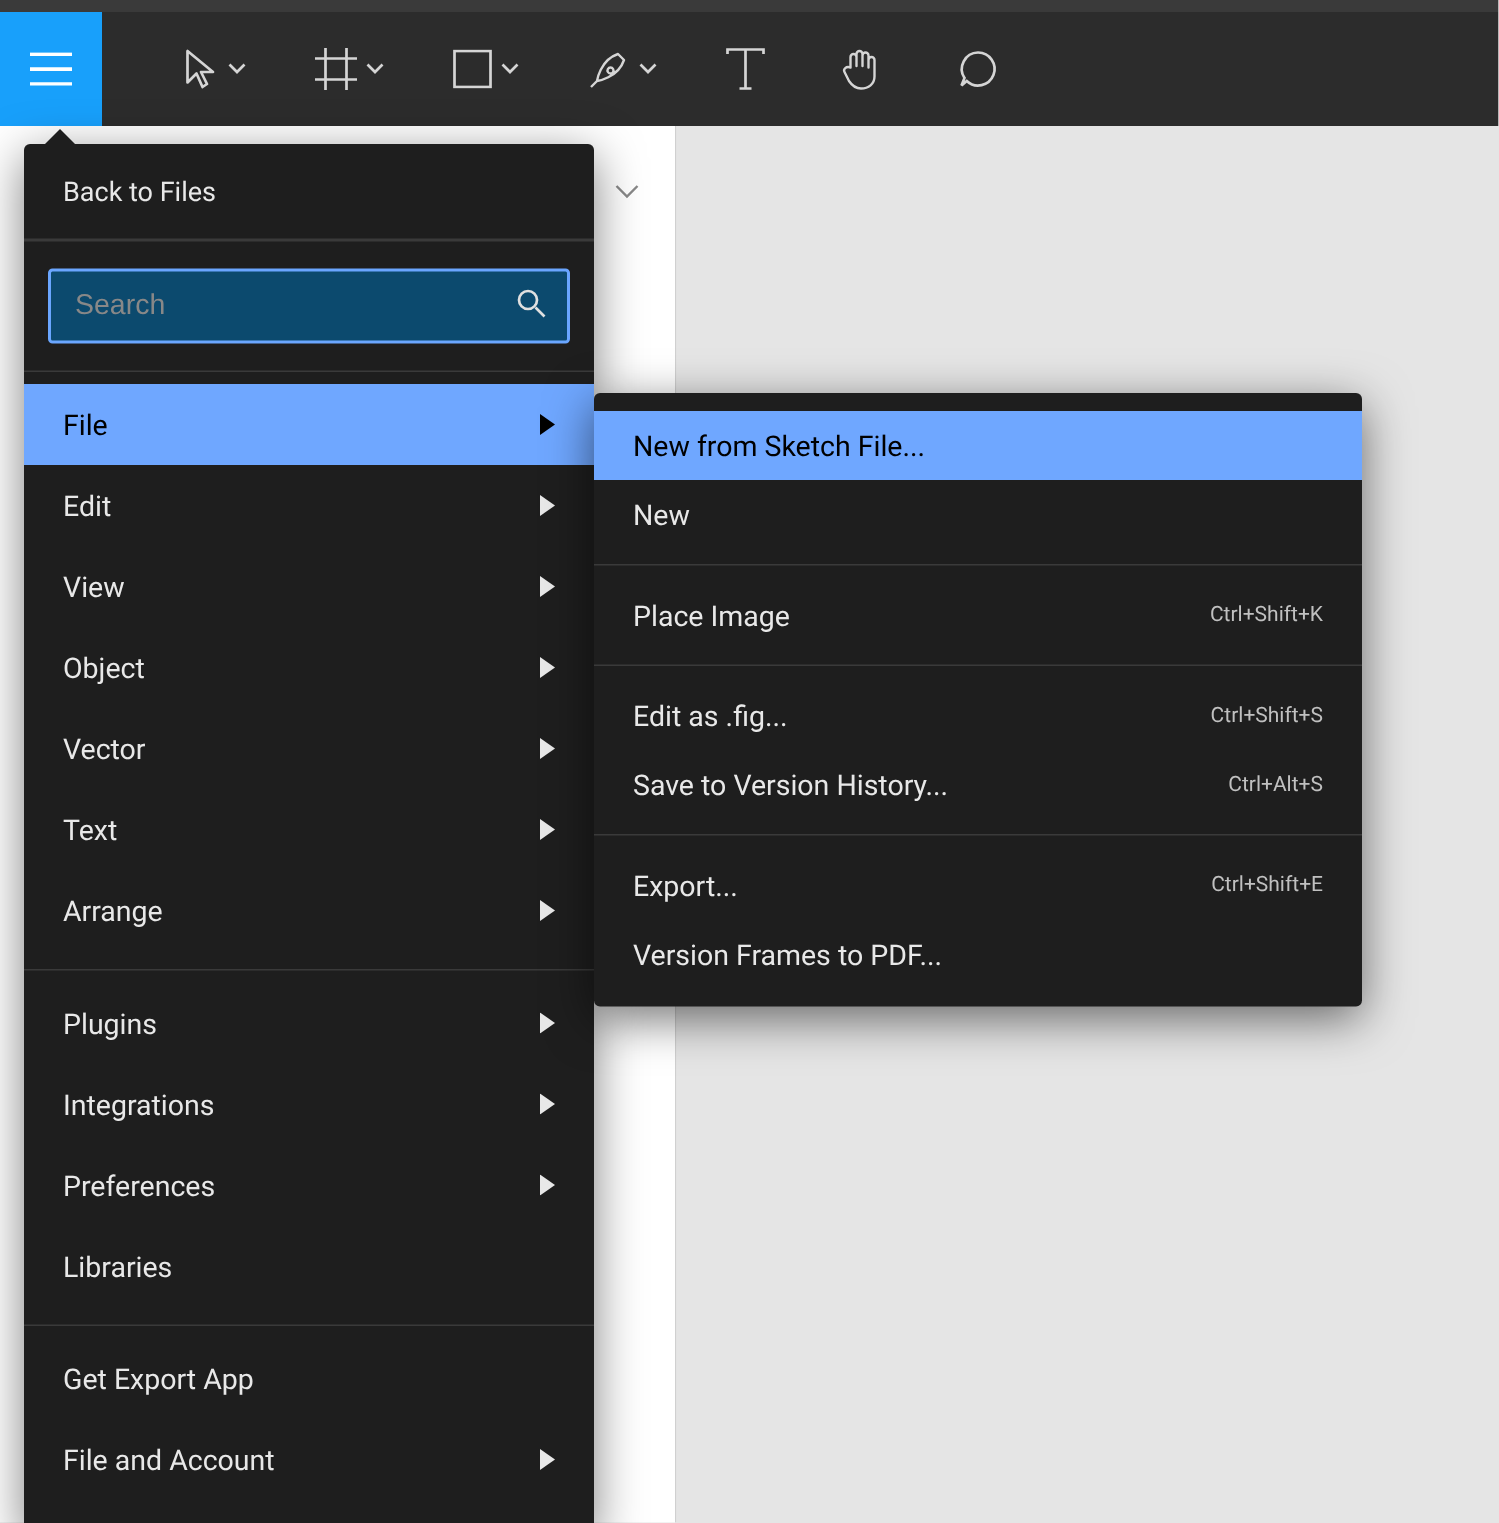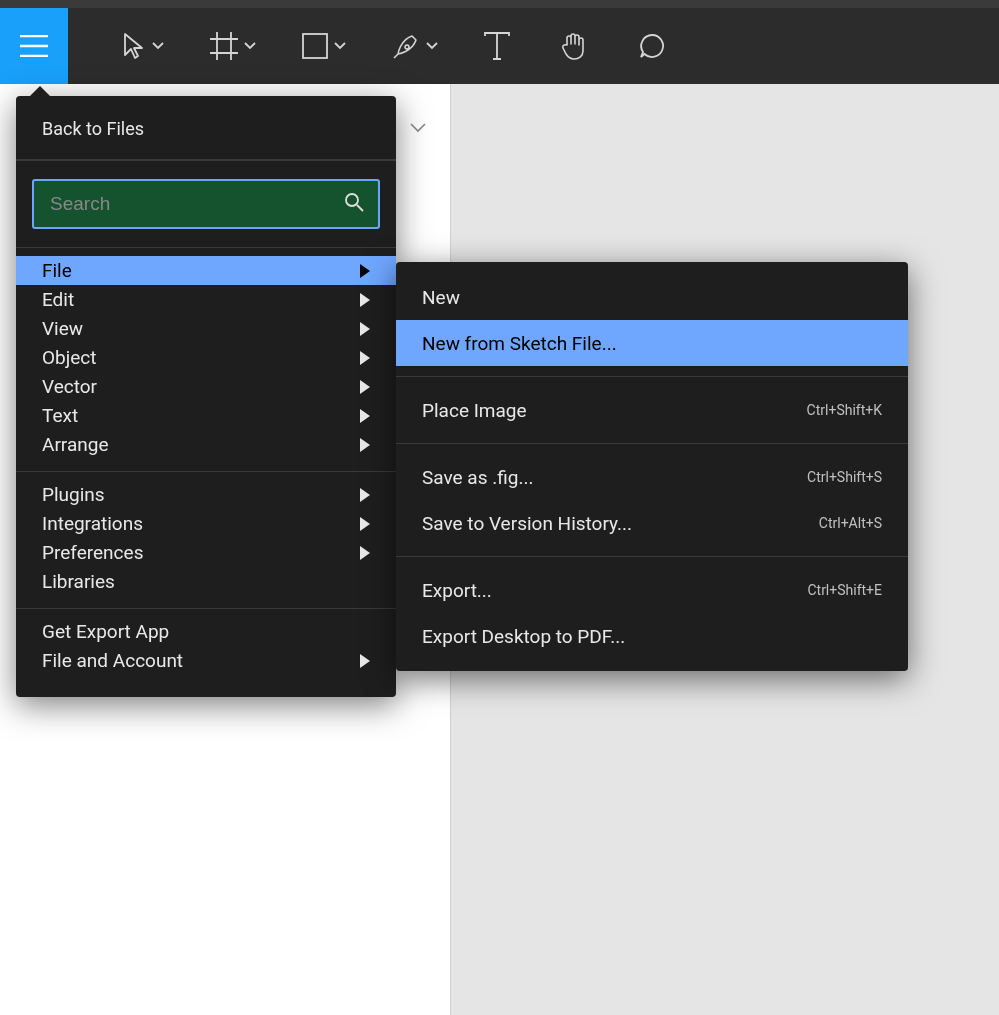--- a/index.html
+++ b/index.html
@@ -132,41 +132,41 @@
     padding-top: 18px;
   }
   .menu-search {
     position: relative;
     border: 2px solid var(--accent);
     border-radius: 3px;
     height: 50px;
     display: flex;
     align-items: center;
     padding: 0 14px;
-    background: #14532d;
+    background: #0c4a6e;
   }
   .menu-search input {
     background: transparent;
     border: none;
     outline: none;
     color: var(--text);
     font-size: 19px;
     flex: 1;
   }
   .menu-search input::placeholder { color: #888; }
   .menu-search .icon { color: #e0e0e0; }
 
   .menu-sep { border-top: 1px solid var(--border); }
 
   .menu-item {
     display: flex;
     align-items: center;
     justify-content: space-between;
     padding: 0 26px;
-    height: 29px;
+    height: 54px;
     cursor: pointer;
     color: #e8e8e8;
   }
   .menu-item.active {
     background: #6fa7ff;
     color: #000;
   }
   .menu-item .arrow {
     display: inline-flex;
   }
@@ -428,41 +428,41 @@
           <svg width="10" height="14" viewBox="0 0 10 14">
             <path d="M0 0 L10 7 L0 14 Z" fill="#e8e8e8"></path>
           </svg>
         </span>
       </div>
       <div style="height: 12px;"></div>
     </div>
 </div>
 
 <div class="submenu" id="submenu-root">
-    <div class="submenu-item">
-      <span>New</span>
-    </div>
     <div class="submenu-item active">
       <span>New from Sketch File...</span>
     </div>
+    <div class="submenu-item">
+      <span>New</span>
+    </div>
     <div class="submenu-sep"></div>
     <div class="submenu-item">
       <span>Place Image</span>
       <span class="shortcut">Ctrl+Shift+K</span>
     </div>
     <div class="submenu-sep"></div>
     <div class="submenu-item">
-      <span>Save as .fig...</span>
+      <span>Edit as .fig...</span>
       <span class="shortcut">Ctrl+Shift+S</span>
     </div>
     <div class="submenu-item">
       <span>Save to Version History...</span>
       <span class="shortcut">Ctrl+Alt+S</span>
     </div>
     <div class="submenu-sep"></div>
     <div class="submenu-item">
       <span>Export...</span>
       <span class="shortcut">Ctrl+Shift+E</span>
     </div>
     <div class="submenu-item">
-      <span>Export Desktop to PDF...</span>
+      <span>Version Frames to PDF...</span>
     </div>
   </div>
 
 </body></html>

